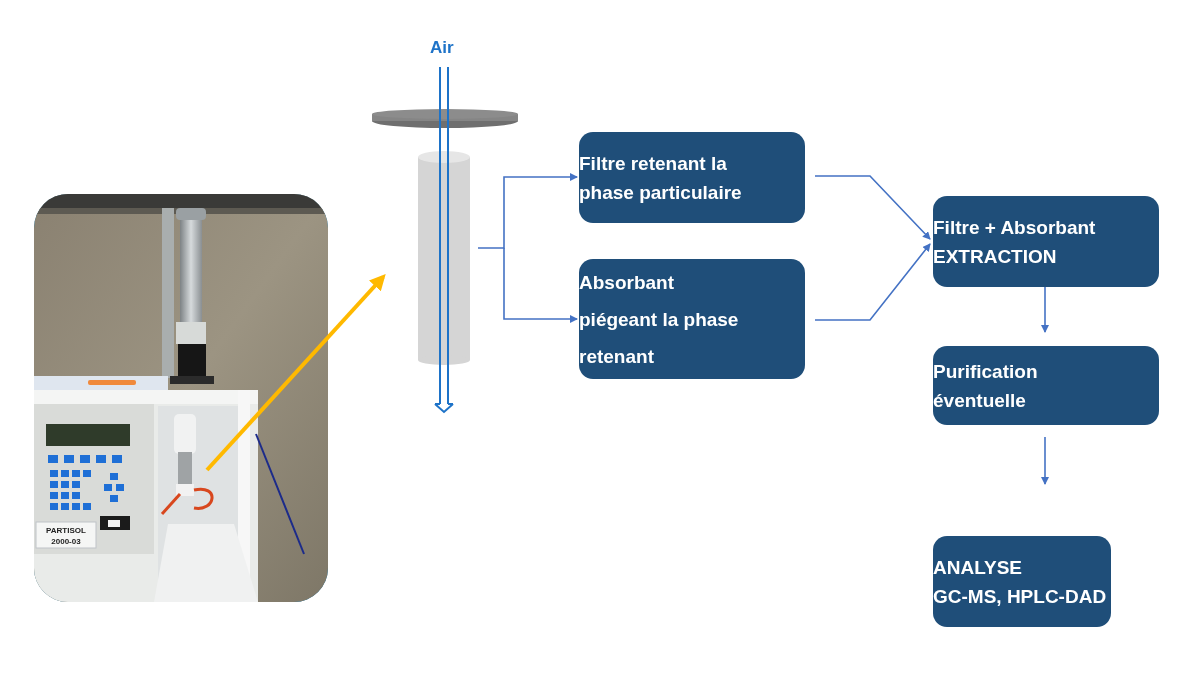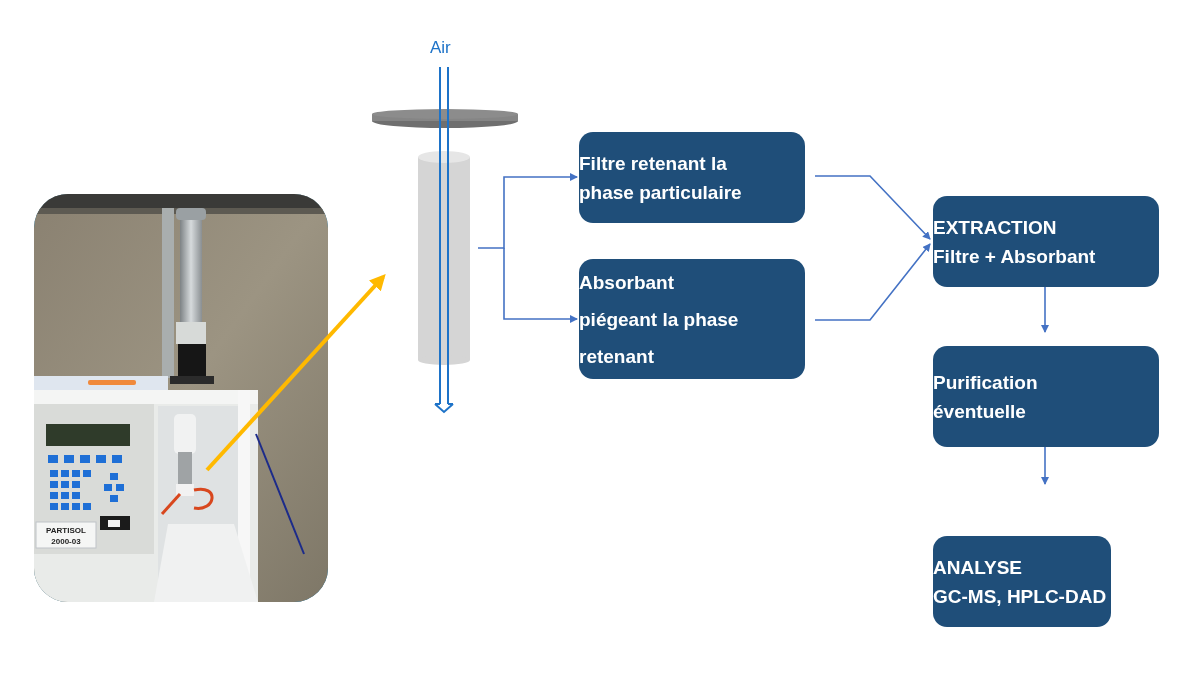--- a/index.html
+++ b/index.html
@@ -1,21 +1,21 @@
 <!DOCTYPE html>
 <html><head>
 <meta charset="utf-8">
 <style>
   html, body { margin:0; padding:0; }
   body { width:1200px; height:675px; background:#ffffff; position:relative; overflow:hidden;
          font-family:"Liberation Sans", "DejaVu Sans", sans-serif; }
   .box { position:absolute; background:#1f4e79; color:#ffffff; border-radius:14px;
          display:flex; flex-direction:column; align-items:flex-start; justify-content:center;
          text-align:center; font-weight:bold; font-size:19px; line-height:29px; }
-  .air-label { position:absolute; left:430px; top:38px; color:#1e73c8; font-weight:normal; font-size:17px; }
+  .air-label { position:absolute; left:430px; top:38px; color:#1e73c8; font-weight:bold; font-size:17px; }
   #photo { position:absolute; left:34px; top:194px; width:294px; height:408px; border-radius:34px; overflow:hidden;
            background:#0369a1; }
   svg { position:absolute; left:0; top:0; }
 </style>
 </head>
 <body>
 
 <div id="photo">
   <svg width="294" height="408" viewBox="0 0 294 408">
     <defs>
@@ -143,25 +143,25 @@
   <span>phase particulaire</span>
 </div>
 
 <div class="box" style="left:579px; top:259px; width:226px; height:120px;gap:8px;">
   <span>Absorbant</span>
   <span>piégeant la phase</span>
   <span>retenant</span>
 </div>
 
 <div class="box" style="left:933px; top:196px; width:226px; height:91px;">
+  <span>Filtre + Absorbant</span>
   <span>EXTRACTION</span>
-  <span>Filtre + Absorbant</span>
 </div>
 
-<div class="box" style="left:933px; top:346px; width:226px; height:101px;">
+<div class="box" style="left:933px; top:346px; width:226px; height:79px;">
   <span>Purification</span>
   <span>éventuelle</span>
 </div>
 
 <div class="box" style="left:933px; top:496px; width:178px; height:91px;margin-top:40px;">
   <span>ANALYSE</span>
   <span>GC-MS, HPLC-DAD</span>
 </div>
 
 </body></html>

